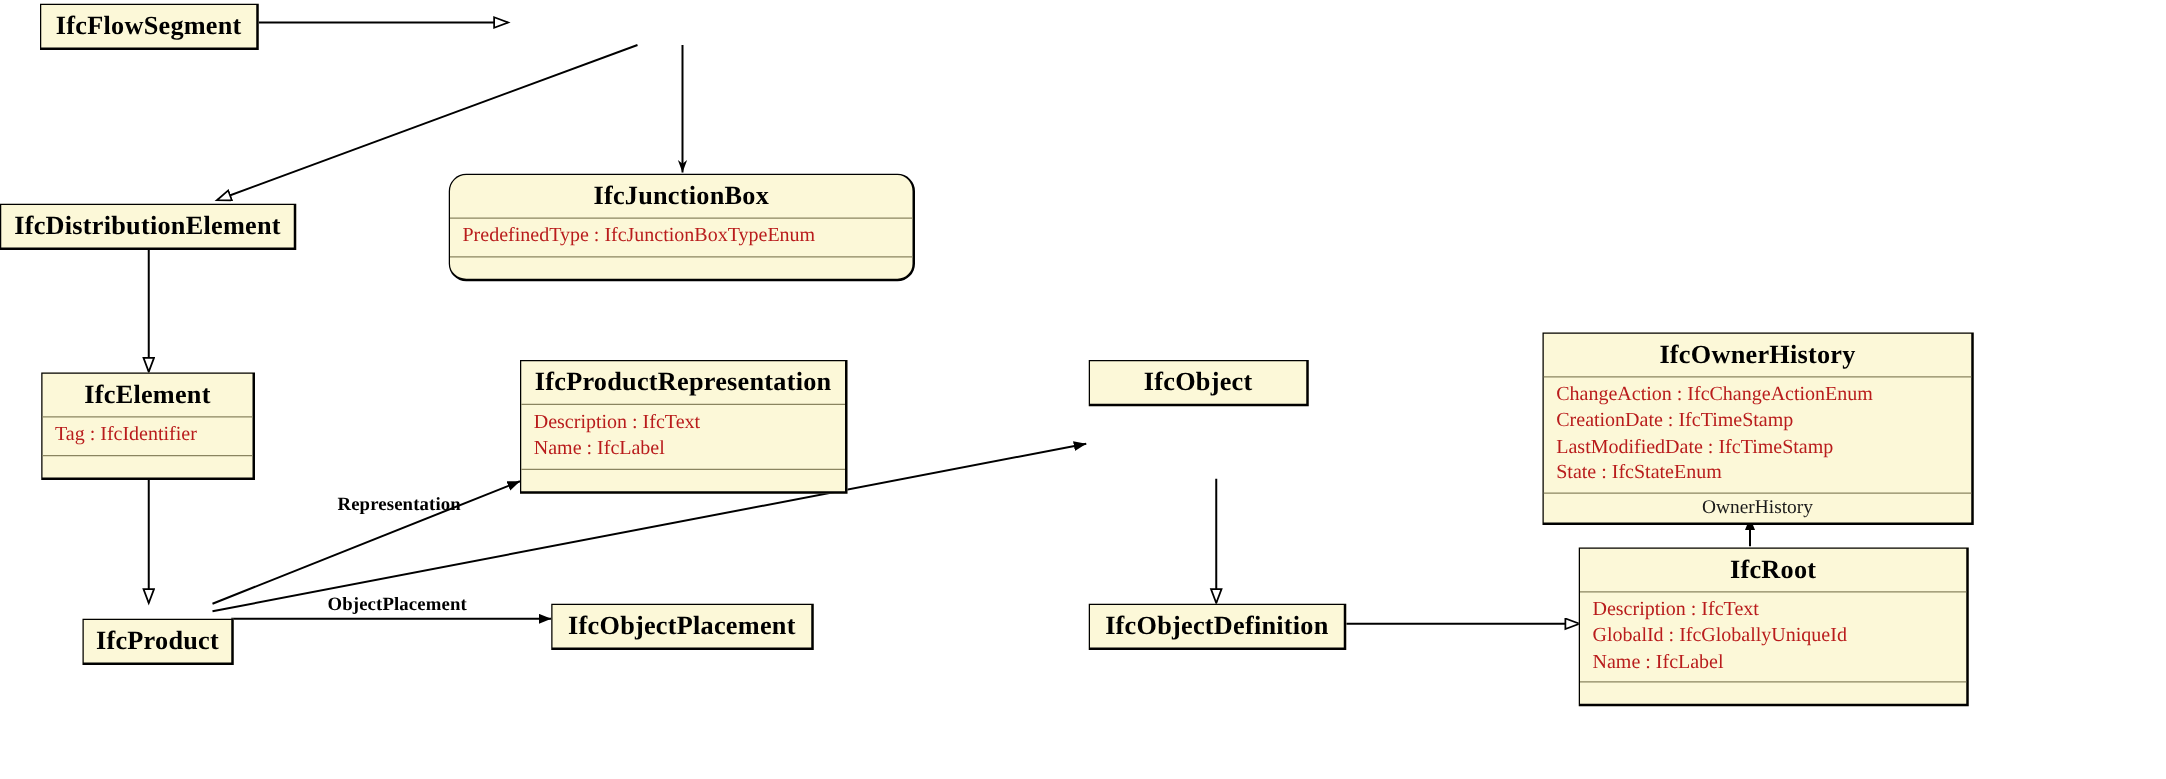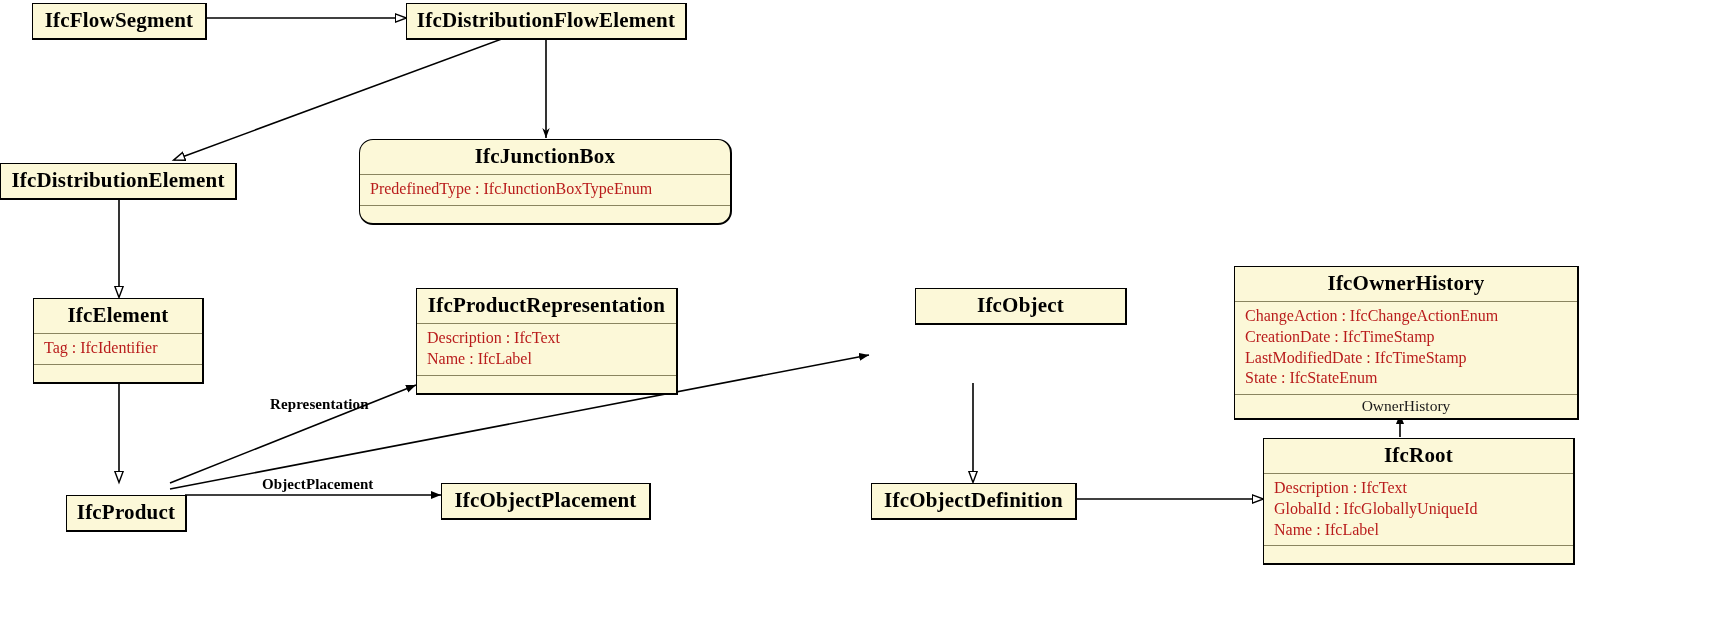--- a/index.html
+++ b/index.html
@@ -129,23 +129,20 @@
 
     <g>
       <line x1="1400" y1="437" x2="1400" y2="414" stroke="#000000" stroke-width="1.6" marker-end="url(#solid-arrow)"></line>
     </g>
   </svg>
 
   <div class="umlclass" style="left:32px; top:3px; width:175px;">
     <div class="cls-name">IfcFlowSegment</div>
   </div>
 
-  <div class="umlclass" style="left:406px; top:3px; width:281px;">
-    <div class="cls-name">IfcDistributionFlowElement</div>
-  </div>
 
   <div class="umlclass" style="left:359px; top:139px; width:373px;border-radius:14px;">
     <div class="cls-name">IfcJunctionBox</div>
     <div class="compartment">
       <div class="attr">PredefinedType : IfcJunctionBoxTypeEnum</div>
     </div>
     <div class="compartment empty"></div>
   </div>
 
   <div class="umlclass" style="left:0px; top:163px; width:237px;">
@@ -162,21 +159,21 @@
 
   <div class="umlclass" style="left:416px; top:288px; width:262px;">
     <div class="cls-name">IfcProductRepresentation</div>
     <div class="compartment">
       <div class="attr">Description : IfcText</div>
       <div class="attr">Name : IfcLabel</div>
     </div>
     <div class="compartment empty"></div>
   </div>
 
-  <div class="umlclass" style="left:871px; top:288px; width:212px;margin-left:44px;">
+  <div class="umlclass" style="left:871px; top:288px; width:176px;">
     <div class="cls-name">IfcObject</div>
   </div>
 
   <div class="umlclass" style="left:1234px; top:266px; width:345px;">
     <div class="cls-name">IfcOwnerHistory</div>
     <div class="compartment">
       <div class="attr">ChangeAction : IfcChangeActionEnum</div>
       <div class="attr">CreationDate : IfcTimeStamp</div>
       <div class="attr">LastModifiedDate : IfcTimeStamp</div>
       <div class="attr">State : IfcStateEnum</div>

